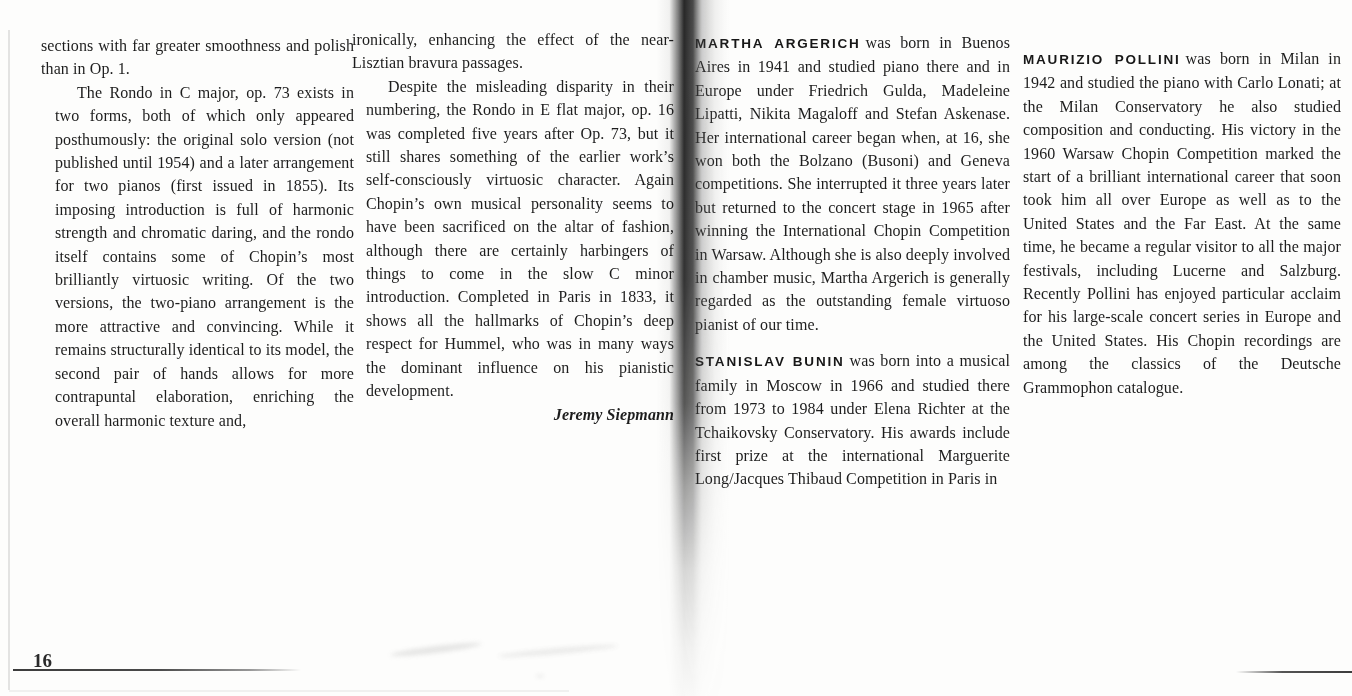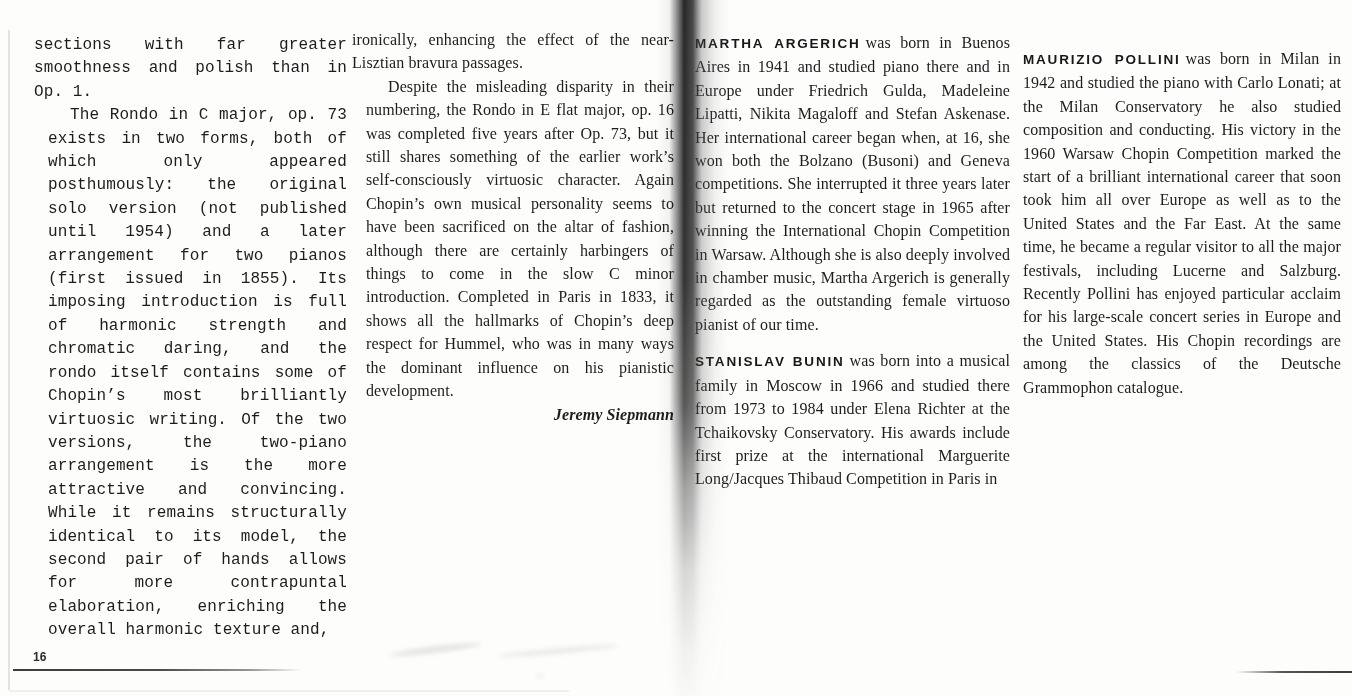--- a/index.html
+++ b/index.html
@@ -19,40 +19,40 @@
     letter-spacing:0.1px;
   }
   .col p{margin:0;padding:0;}
   p.indent{text-indent:22px;margin-left:14px;}
   .signature{
     text-align:right;
     font-style:italic;
     font-weight:600;
     margin-top:1px;
   }
-  .col1{left:34px;top:34px;width:313px;font-family:Liberation Mono, monospace;}
+  .col1{left:41px;top:34px;width:313px;}
   .col2{left:352px;top:28px;width:322px;}
   .col3{left:695px;top:31px;width:315px;}
   .col4{left:1023px;top:34px;width:318px;}
   .bio{margin:0;}
   .bio.gap{margin-top:13px;}
   .bio-name{
     font-family:"Liberation Sans", sans-serif;
     font-weight:700;
     font-size:13.5px;
     letter-spacing:1.8px;
     margin-right:5px;
     color:#171717;
     white-space:nowrap;
   }
   .pagenum{
     position:absolute;
-    font-family:Liberation Sans, sans-serif;
+    font-family:Liberation Serif, serif;
     font-weight:700;
-    font-size:12px;
+    font-size:19px;
     color:#2a2a2a;
   }
   .pn-left{left:33px;top:650px;}
   .pn-right{left:1377px;top:652px;margin-left:48px;}
   .rule{position:absolute;height:2px;}
   .rule-left{
     left:13px;top:669px;width:288px;
     background:linear-gradient(to right,#3c3c3c,#4a4a4a 50%,#969696 82%,rgba(150,150,150,0));
   }
   .rule-right{

